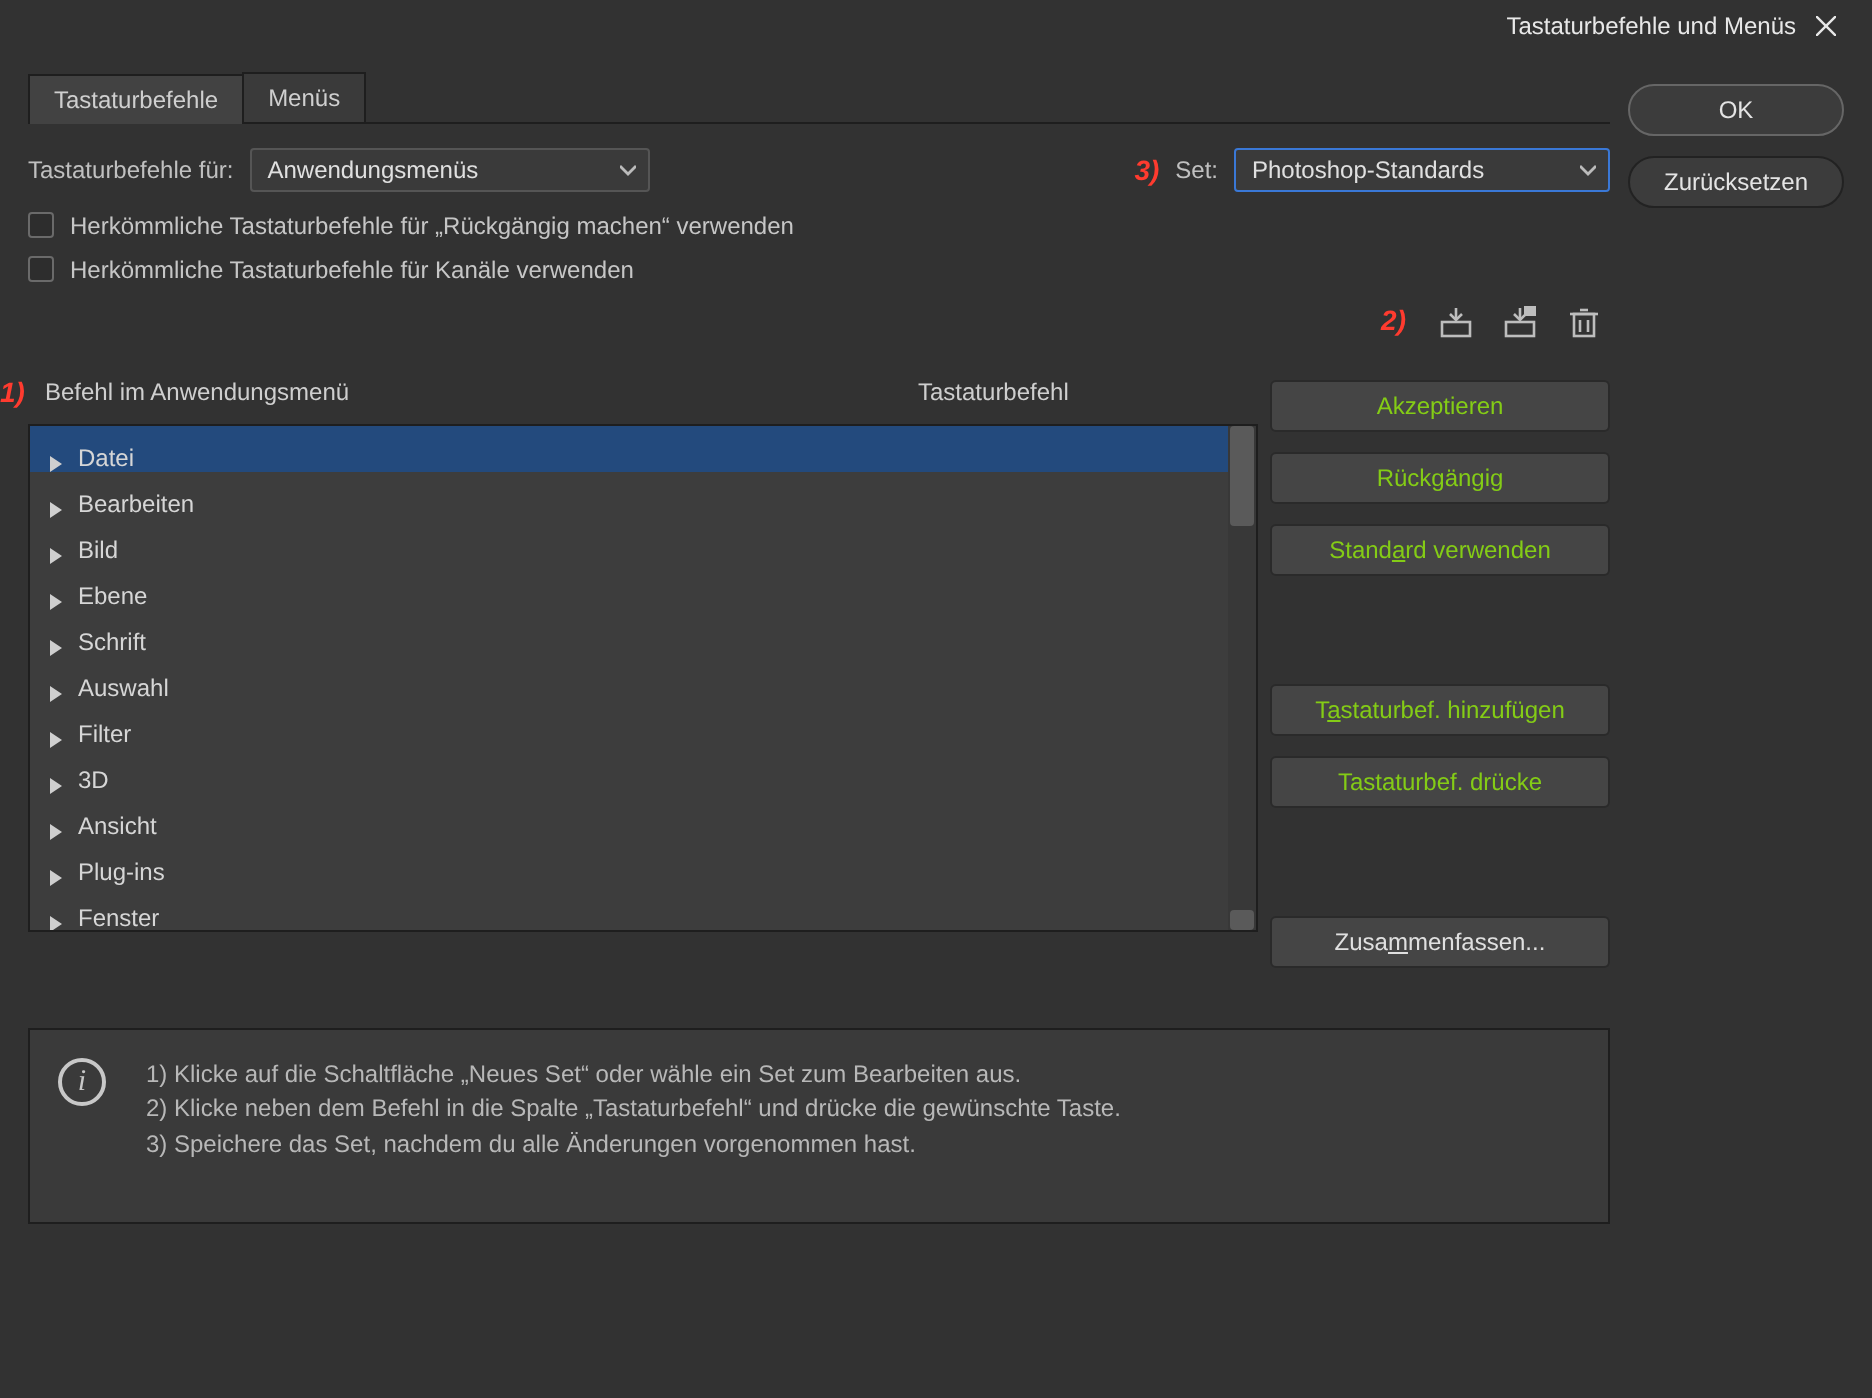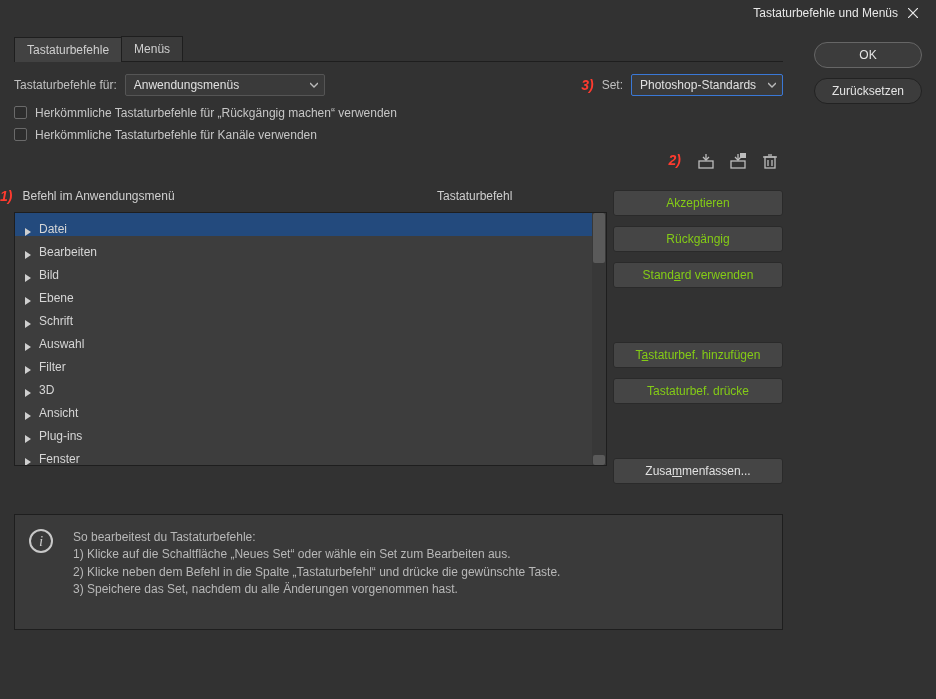--- a/index.html
+++ b/index.html
@@ -20,21 +20,21 @@
   padding: 0 8px;
   justify-content: flex-end;
 }
 .titlebar .title { color: #e8e8e8; font-size: 12px; }
 .close-btn { width: 30px; height: 20px; display:flex; align-items:center; justify-content:center; cursor:pointer; }
 .close-btn svg { width:10px; height:10px; stroke:#e8e8e8; stroke-width:1.2; }
 
 .content {
   padding: 10px 14px 0 14px;
   display: flex;
-  gap: 31px;
+  gap: 9px;
 }
 .main { flex: 1 1 auto; }
 .side { width: 108px; flex: 0 0 108px; padding-top: 6px; }
 
 .tabstrip {
   display:flex;
   border-bottom: 1px solid #1e1e1e;
   margin-bottom: 8px;
 }
 .tab {
@@ -167,21 +167,21 @@
           <span class="lbl">Tastaturbefehle für:</span>
           <span class="select" style="width:200px;">
             <span>Anwendungsmenüs</span>
             <span class="chev"><svg viewBox="0 0 8 8">
                   <polyline points="0,2 4,6 8,2"></polyline>
                 </svg></span>
           </span>
           <span style="flex:1"></span>
           <span class="annot">3)</span>
           <span class="lbl"><span>Set:</span></span>
-          <span class="select blue" style="width:152px;">
+          <span class="select blue" style="width:188px;">
             <span>Photoshop-Standards</span>
             <span class="chev"><svg viewBox="0 0 8 8">
                   <polyline points="0,2 4,6 8,2"></polyline>
                 </svg></span>
           </span>
         </div>
         <div class="checkrow">
           <span class="chk"></span>
           <span>Herkömmliche Tastaturbefehle für „Rückgängig machen“ verwenden</span>
         </div>
@@ -330,21 +330,20 @@
             <div class="sidebtn">T<u>a</u>staturbef. hinzufügen</div>
             <div class="sidebtn">Tastaturbef. drücke</div>
             <div class="gap"></div>
             <div class="sidebtn act">Zusa<u>m</u>menfassen...</div>
           </div>
         </div>
 
         <div class="infobox">
           <div class="info-icon">i</div>
           <div>
-            <p>So bearbeitest du Tastaturbefehle:</p>
             <p>1) Klicke auf die Schaltfläche „Neues Set“ oder wähle ein Set zum Bearbeiten aus.</p>
             <p>2) Klicke neben dem Befehl in die Spalte „Tastaturbefehl“ und drücke die gewünschte Taste.</p>
             <p>3) Speichere das Set, nachdem du alle Änderungen vorgenommen hast.</p>
           </div>
         </div>
 
       </div>
     </div>
   </div>
 

